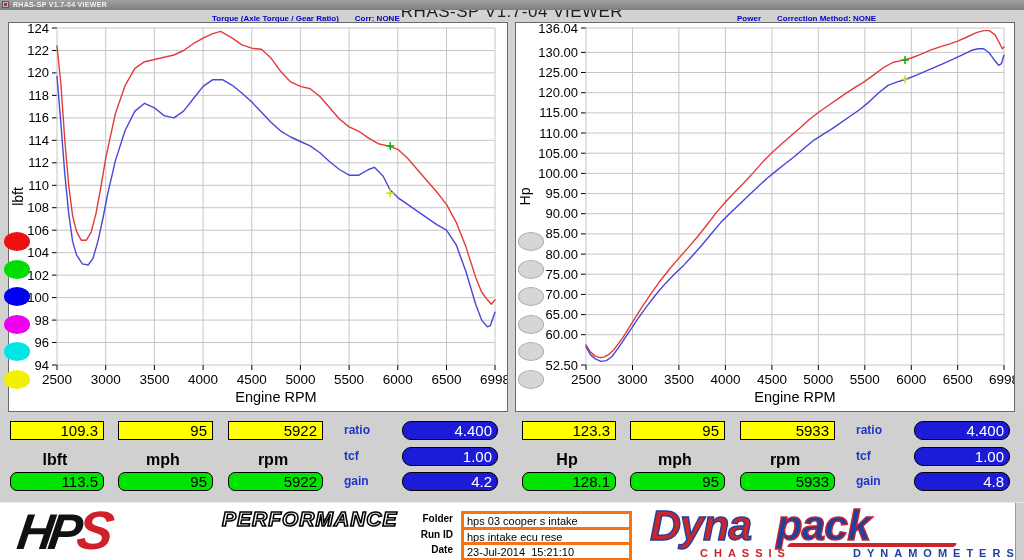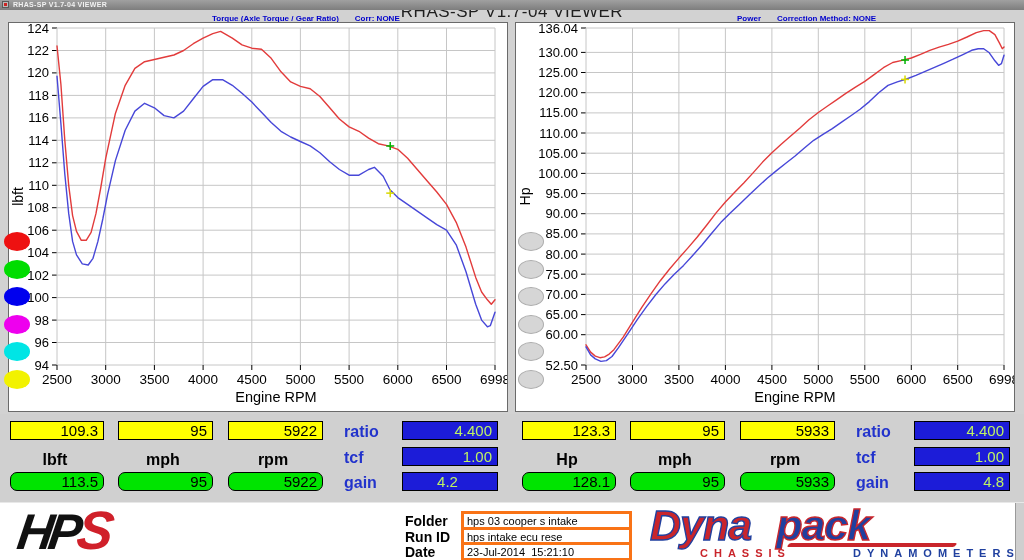--- a/index.html
+++ b/index.html
@@ -32,37 +32,37 @@
   .oval{position:absolute;width:26px;height:19px;border-radius:50%;z-index:6;}
   .oval.gray{background:#d6d6d6;border:1px solid #aeaeae;box-sizing:border-box;}
 
   
   #table-area{position:absolute;left:0;top:414px;width:1024px;height:88px;
     background:#d0d0d0;border-bottom:1px solid #8f8f8f;z-index:3;}
   .tbox{position:absolute;height:17px;border:1px solid #000;font-size:15px;line-height:17px;
     text-align:right;padding-right:5px;box-sizing:content-box;color:#000;}
   .tbox.yellow{background:#ffff00;}
   .tbox.green{background:#00e400;border-radius:7px;}
-  .tbox.bluebox{background:#1c1cd8;color:#bef264;}
+  .tbox.bluebox{background:#1c1cd8;color:#ffffff;border-radius:9px;}
   .tlabel{position:absolute;font-weight:bold;font-size:16px;color:#000;text-align:center;width:94px;}
-  .pname{position:absolute;color:#2233cc;font-weight:bold;font-size:16px;}
+  .pname{position:absolute;color:#2233cc;font-weight:bold;font-size:12px;}
 
   
   #footer{position:absolute;left:0;top:502px;width:1024px;height:58px;background:#ffffff;
     border-top:1px solid #e8e8e8;z-index:3;}
   #hps-logo{position:absolute;left:18px;top:2px;font-style:italic;font-weight:bold;
     font-size:50px;line-height:50px;letter-spacing:-5px;transform:skewX(-8deg);white-space:nowrap;}
   #hps-logo .hp{color:#111111;}
   #hps-logo .s{color:#d0202a;font-size:54px;}
   #perf-text{position:absolute;left:222px;top:4px;font-style:italic;font-weight:bold;
     font-size:21px;line-height:23px;color:#ffffff;-webkit-text-stroke:1.6px #000;
     letter-spacing:1px;white-space:nowrap;}
   #perf-text .l2{margin-left:7px;}
   .ffield{position:absolute;height:15px;}
-  .flabel{position:absolute;font-size:14px;font-weight:bold;color:#000;width:48px;}
+  .flabel{position:absolute;font-size:10px;font-weight:bold;color:#000;width:48px;text-align:right;}
   .finput{position:absolute;left:56px;top:-2px;width:158px;height:13px;border:3px solid #f97316;
     font-family:"Liberation Sans",sans-serif;font-size:11px;padding:0 4px 0 3px;background:#fff;color:#000;}
   #dynapack-logo{position:absolute;left:650px;top:-2px;font-style:italic;font-weight:bold;
     font-size:43px;line-height:48px;letter-spacing:-1px;white-space:nowrap;}
   #dynapack-logo .w1{color:#c9252b;-webkit-text-stroke:1.4px #20409f;}
   #dynapack-logo .w2{color:#20409f;margin-left:25px;-webkit-text-stroke:1.4px #c9252b;}
   #dyna-swoosh{position:absolute;left:788px;top:40px;width:168px;height:4px;background:#c9252b;
     transform:skewX(-35deg);border-radius:2px;}
   .tagline{position:absolute;top:44px;font-size:11px;font-weight:bold;letter-spacing:6px;white-space:nowrap;}
   #tagline-chassis{left:700px;color:#c9252b;}
@@ -301,21 +301,21 @@
     <div class="tlabel" style="left:116px;top:37px;">mph</div>
     <div class="tlabel" style="left:226px;top:37px;">rpm</div>
     <div class="tbox green" style="left:10px;top:58px;width:87px;">113.5</div>
     <div class="tbox green" style="left:118px;top:58px;width:88px;">95</div>
     <div class="tbox green" style="left:228px;top:58px;width:88px;">5922</div>
     <div class="pname" style="left:344px;top:9px;">ratio</div>
     <div class="pname" style="left:344px;top:35px;">tcf</div>
     <div class="pname" style="left:344px;top:60px;">gain</div>
     <div class="tbox bluebox" style="left:402px;top:7px;width:89px;">4.400</div>
     <div class="tbox bluebox" style="left:402px;top:33px;width:89px;">1.00</div>
-    <div class="tbox bluebox" style="left:402px;top:58px;width:89px;text-align:center;">4.2</div>
+    <div class="tbox bluebox" style="left:402px;top:58px;width:89px;">4.2</div>
 
     <div class="tbox yellow" style="left:522px;top:7px;width:87px;">123.3</div>
     <div class="tbox yellow" style="left:630px;top:7px;width:88px;">95</div>
     <div class="tbox yellow" style="left:740px;top:7px;width:88px;">5933</div>
     <div class="tlabel" style="left:520px;top:37px;">Hp</div>
     <div class="tlabel" style="left:628px;top:37px;">mph</div>
     <div class="tlabel" style="left:738px;top:37px;">rpm</div>
     <div class="tbox green" style="left:522px;top:58px;width:87px;">128.1</div>
     <div class="tbox green" style="left:630px;top:58px;width:88px;">95</div>
     <div class="tbox green" style="left:740px;top:58px;width:88px;">5933</div>
@@ -323,20 +323,21 @@
     <div class="pname" style="left:856px;top:35px;">tcf</div>
     <div class="pname" style="left:856px;top:60px;">gain</div>
     <div class="tbox bluebox" style="left:914px;top:7px;width:89px;">4.400</div>
     <div class="tbox bluebox" style="left:914px;top:33px;width:89px;">1.00</div>
     <div class="tbox bluebox" style="left:914px;top:58px;width:89px;">4.8</div>
   </div>
 
   <div id="footer">
     <div id="hps-logo"><span class="hp">HP</span><span class="s">S</span></div>
     <div id="perf-text">
+      <div>PERFORMANCE</div>
     </div>
 
     <div class="ffield" style="left:405px;top:10px;">
       <div class="flabel">Folder</div>
       <input class="finput" type="text" value="hps 03 cooper s intake" style="">
     </div>
     <div class="ffield" style="left:405px;top:26px;">
       <div class="flabel">Run ID</div>
       <input class="finput" type="text" value="hps intake ecu rese" style="">
     </div>

